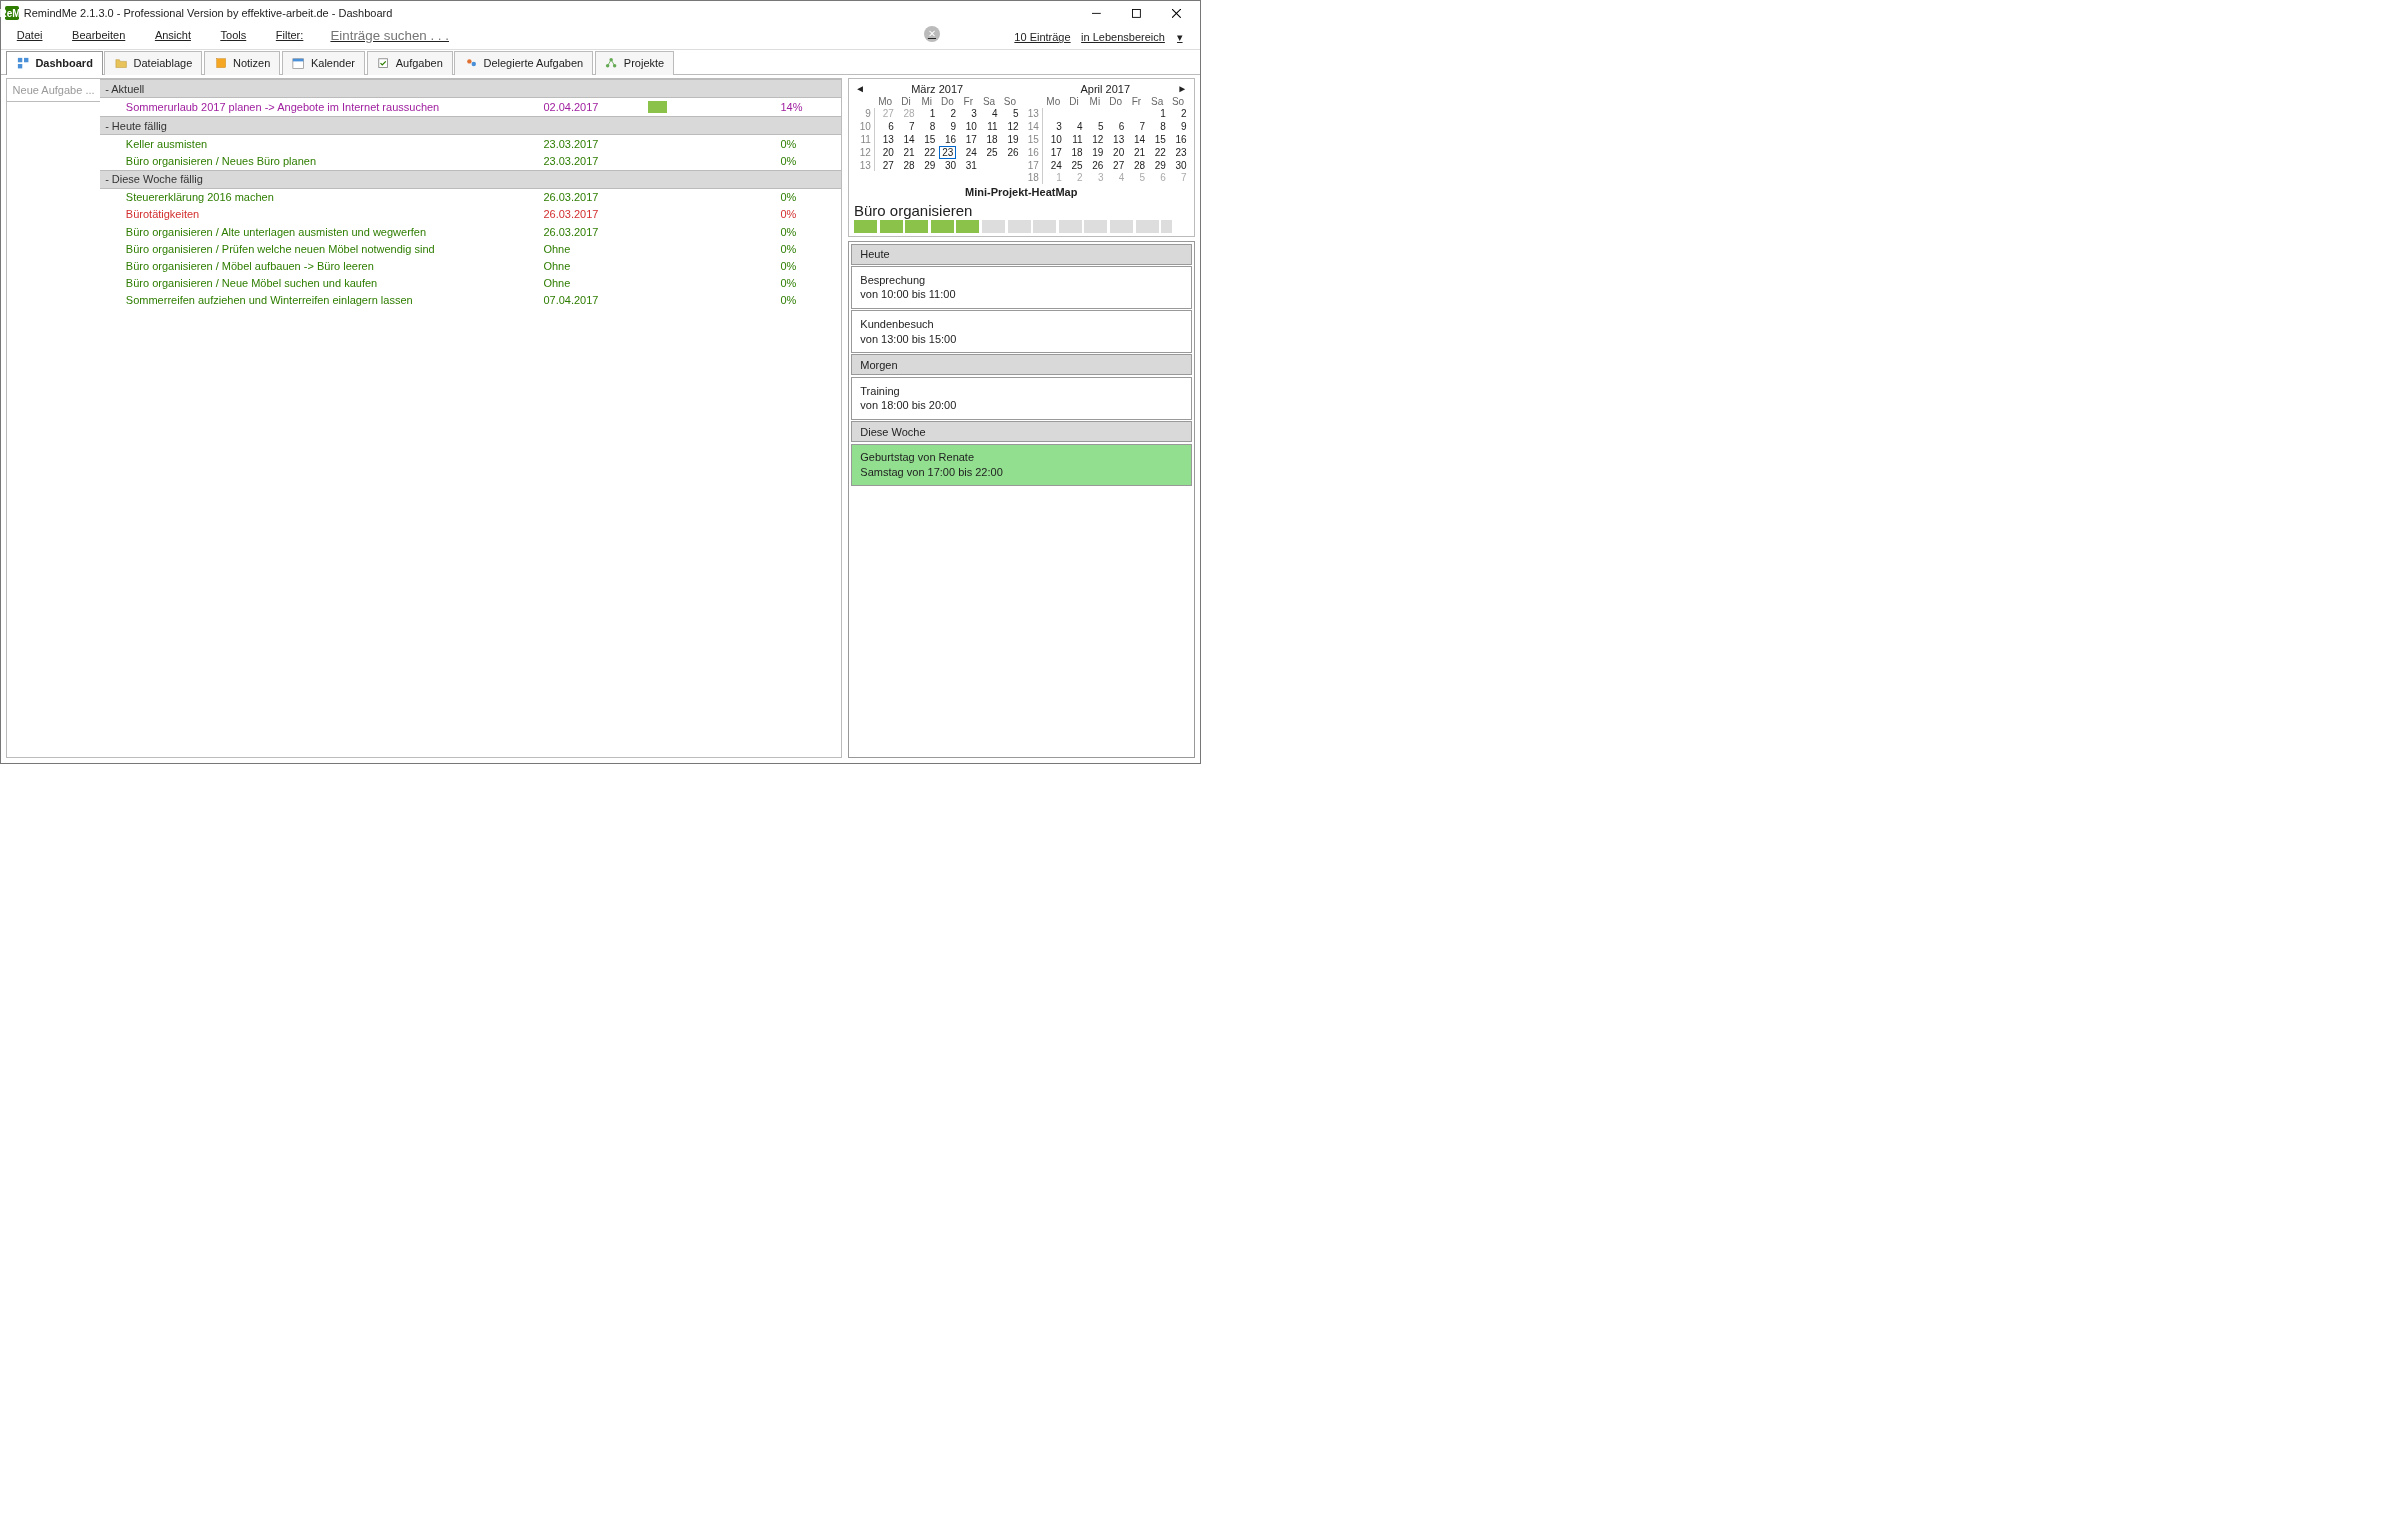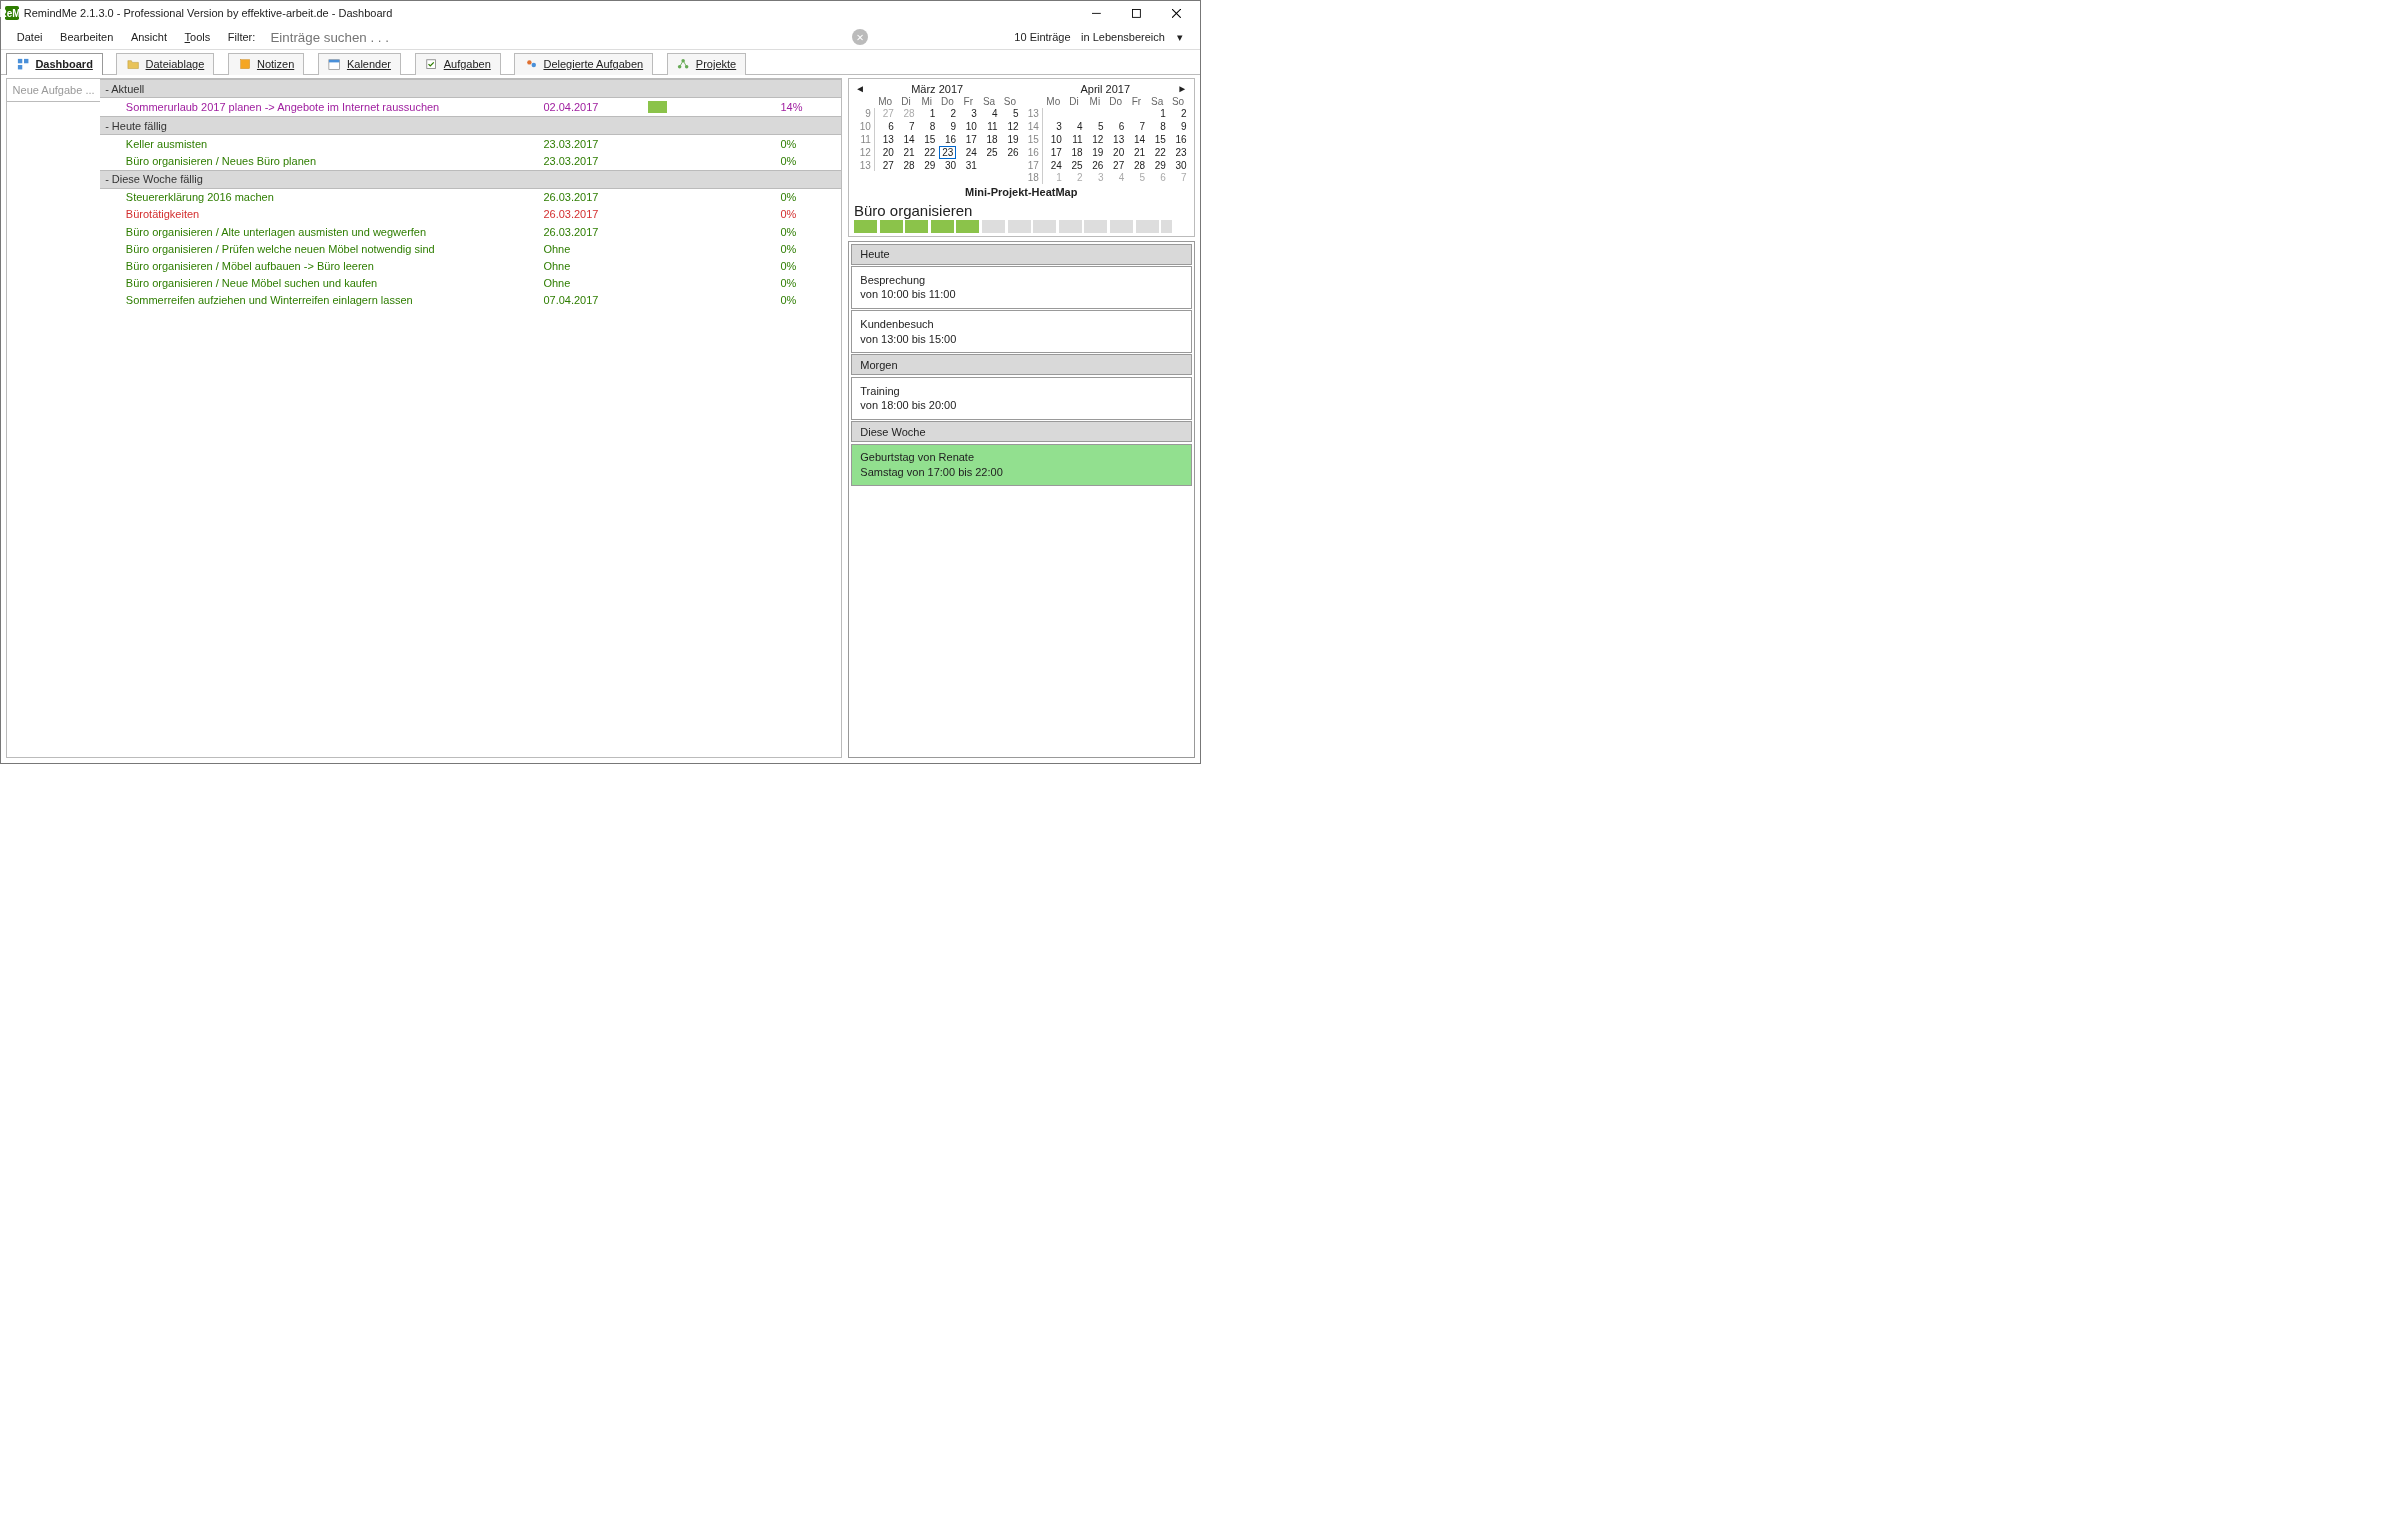--- a/index.html
+++ b/index.html
@@ -6,29 +6,29 @@
   html, body { margin:0; padding:0; font-family: "Segoe UI", Tahoma, Arial, sans-serif; font-size:11px; color:#222; background:#fff; height:100%; }
   
   .window { width:1201px; height:764px; border:0.9px solid #777; background:#fff; display:flex; flex-direction:column; position:relative; }
   .titlebar { height:24.6px; display:flex; align-items:center; padding:0 3.5px; background:#fff; }
   .titlebar .appicon { width:14px; height:14px; background:#2e7d00; color:#fff; font-size:10px; font-weight:bold; display:flex; align-items:center; justify-content:center; border-radius:1.8px; margin-right:5.3px; }
   .titlebar .title { flex:0 0 auto; }
   .titlebar .spacer { flex:1; }
   .winbtn { width:40px; height:24.6px; display:flex; align-items:center; justify-content:center; cursor:default; }
   .winbtn span svg { display:block; }
   
-  .menubar { height:24.6px; display:flex; align-items:center; padding:0 7px; gap:0; border-bottom:0.9px solid #ddd; }
+  .menubar { height:24.6px; display:flex; padding:0 7px; gap:12px; border-bottom:0.9px solid #ddd;text-decoration:underline; }
   .menuitem { padding:3.5px 8.8px; cursor:default; }
   .filter-label { padding:3.5px 8.8px; }
   .filter-input { flex:1; height:19.3px; border:0.9px solid transparent; background:#fff; padding:0 5.3px; color:#777; max-width:579px;}
   .filter-clear { width:16px; height:16px; border-radius:8px; background:#bbb; color:#fff; font-size:9.7px; display:flex; align-items:center; justify-content:center; margin:0 8.8px; }
   .status-right { margin-left:auto; display:flex; align-items:center; gap:10.5px; padding-right:8.8px; }
   .status-right .dd { width:8.8px; text-align:center; }
   
-  .tabstrip { height:24.6px; display:flex; align-items:flex-end; padding:0 5.3px; border-bottom:0.9px solid #bbb; background:#fff; gap:12px;text-decoration:underline; }
+  .tabstrip { height:24.6px; display:flex; padding:0 5.3px; border-bottom:0.9px solid #bbb; background:#fff; gap:0; }
   .tab { display:flex; align-items:center; gap:5.3px; padding:3.5px 8.8px; border:0.9px solid #bbb; border-bottom:none; background:#f6f6f6; margin-right:1.8px; cursor:default; position:relative; top:0.9px; }
   .tab.active { background:#fff; border-color:#999; font-weight:bold; }
   .tab .ticon { width:14px; height:14px; display:inline-flex; align-items:center; justify-content:center; }
   
   .content { flex:1; display:flex; padding:3.5px 5.3px 5.3px 5.3px; gap:5.3px; overflow:hidden; }
   .left { flex:1; display:flex; flex-direction:row; border:0.9px solid #bbb; }
   .newtask { height:23px; border-bottom:0.9px solid #bbb; padding:0 5.3px; display:flex; align-items:center; color:#999; }
   .tasktable { flex:1; overflow:auto; }
   .group { background:#d9d9d9; padding:2.6px 5.3px; border-top:0.9px solid #bbb; border-bottom:0.9px solid #bbb; color:#333; }
   .row { display:grid; grid-template-columns: 1fr 105px 132px 61px; align-items:center; padding:2.6px 0; }

